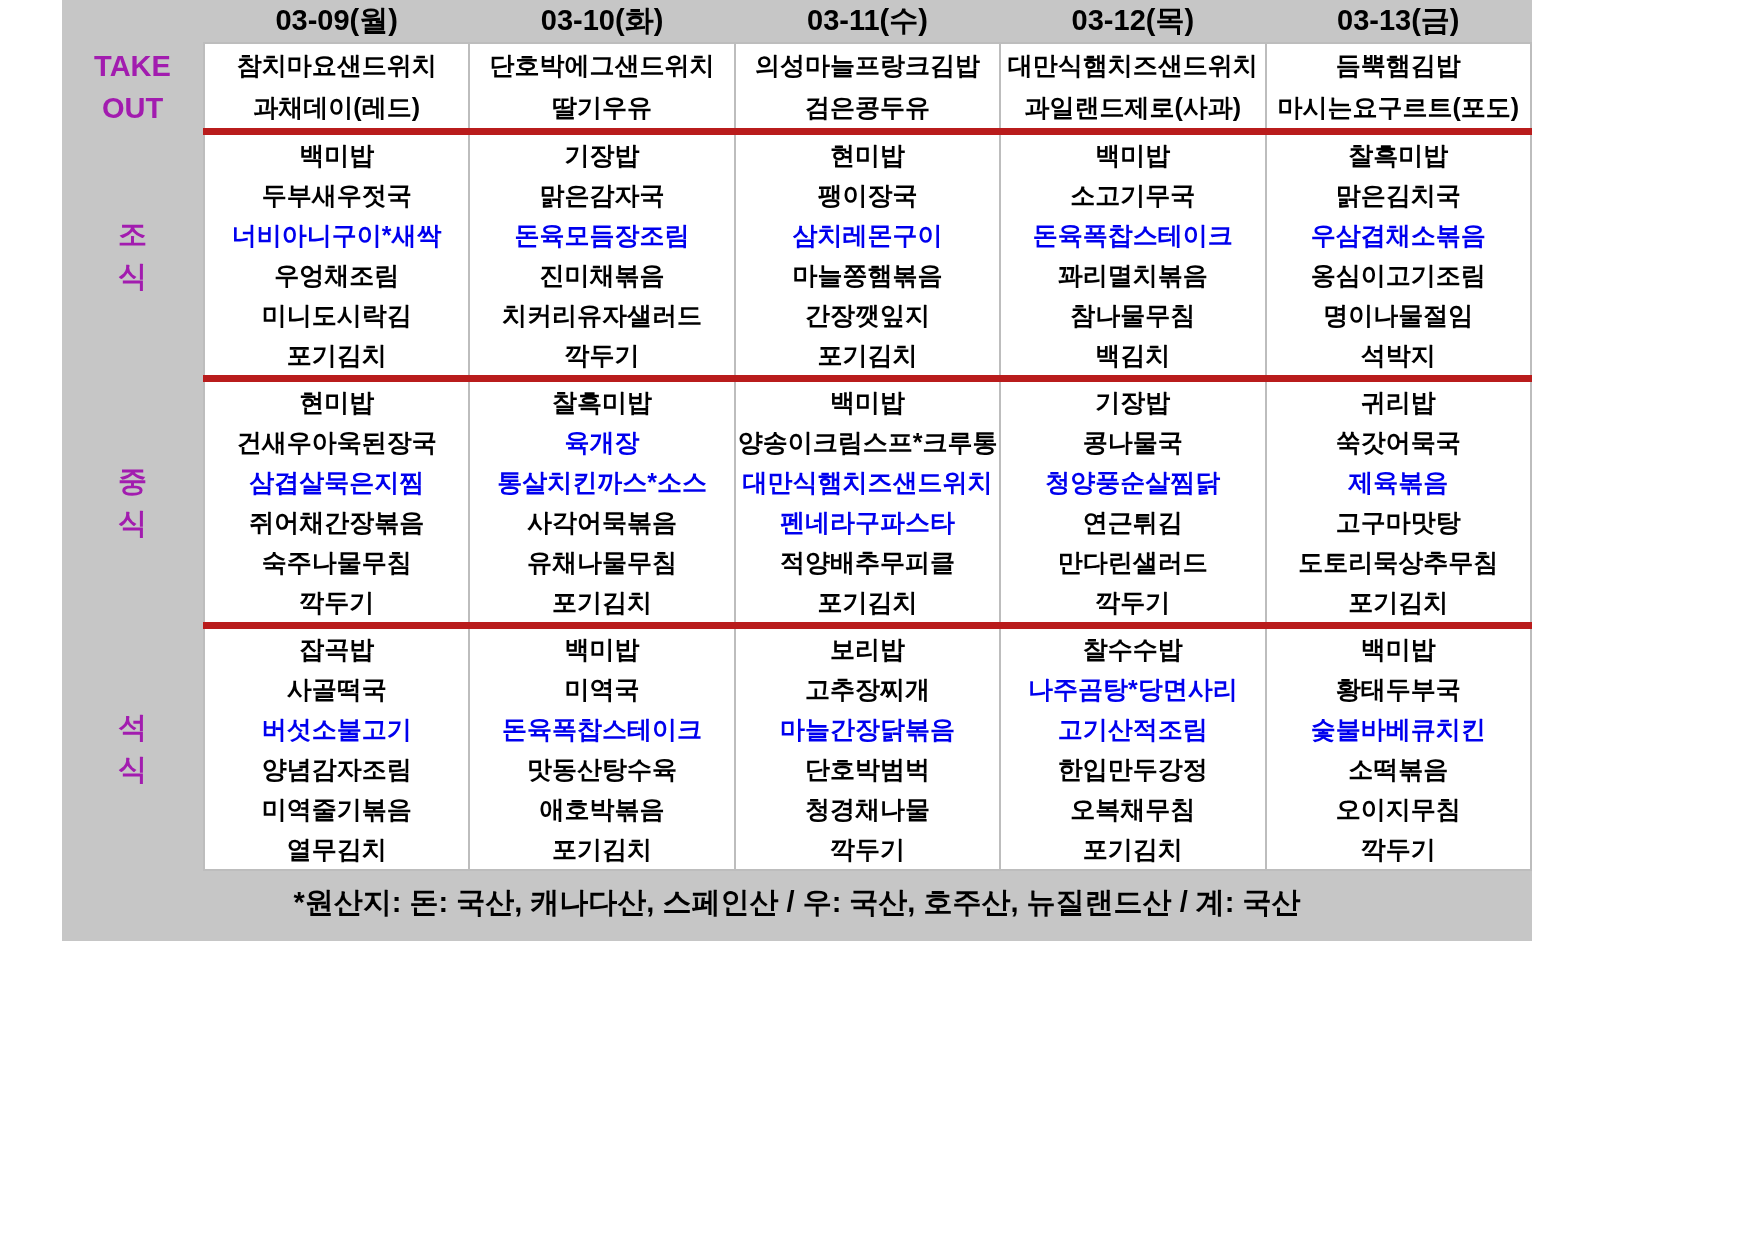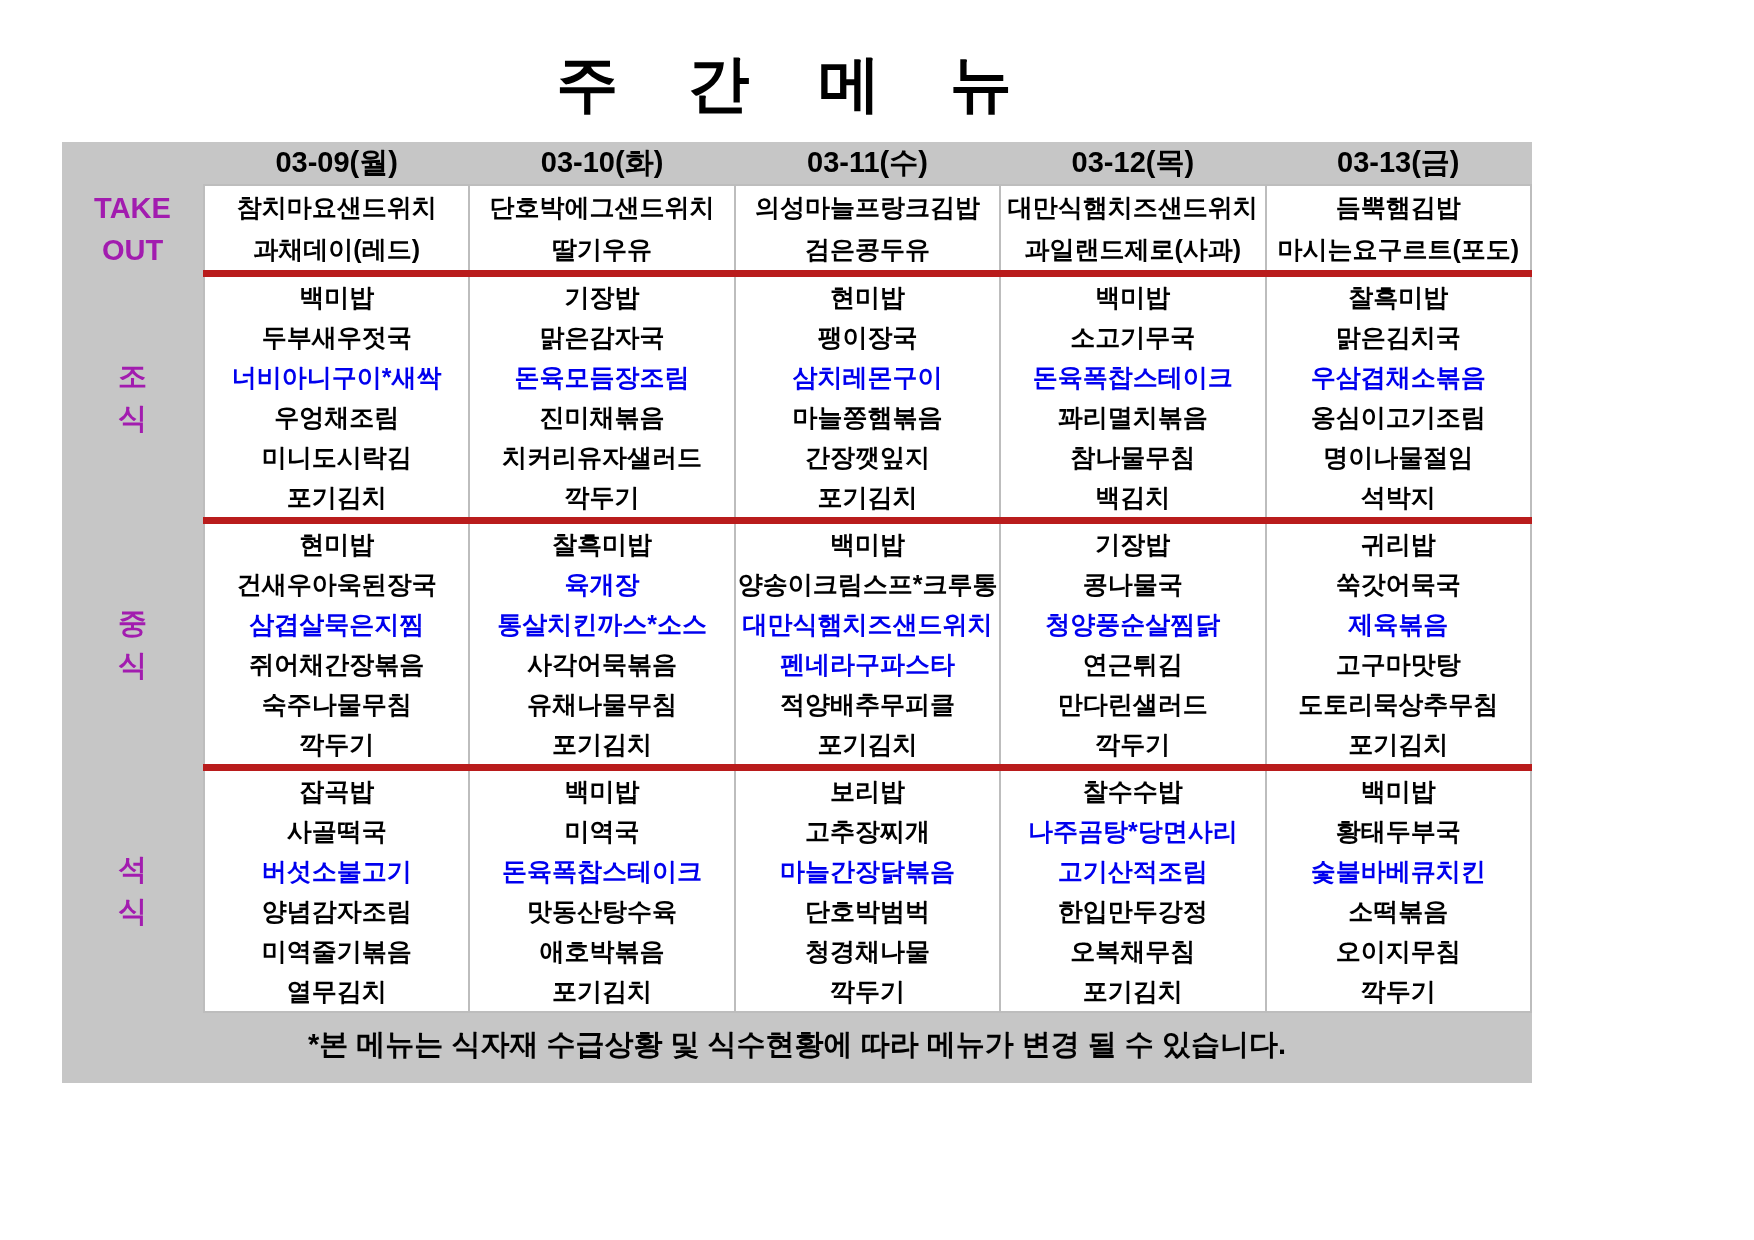--- a/index.html
+++ b/index.html
@@ -83,21 +83,20 @@
     font-weight: bold;
     color: #000000;
     line-height: 46px;
     white-space: nowrap;
   }
 </style>
 </head>
 <body>
 
 <div class="page">
-  <div class="title">주 간 메 뉴</div>
 
   <div class="menu-wrap">
     <table class="menu">
       <colgroup>
         <col class="labelcol">
         <col>
           <col>
           <col>
           <col>
           <col>
@@ -266,16 +265,16 @@
             <td class="item">열무김치</td>
             <td class="item">포기김치</td>
             <td class="item">깍두기</td>
             <td class="item">포기김치</td>
             <td class="item">깍두기</td>
           </tr>
         </tbody>
     </table>
 
     <div class="footer">
-      <div class="footer-line">*본 메뉴는 식자재 수급상황 및 식수현황에 따라 메뉴가 변경 될 수 있습니다.</div>
+      <div class="footer-line">*원산지: 돈: 국산, 캐나다산, 스페인산 / 우: 국산, 호주산, 뉴질랜드산 / 계: 국산</div>
     </div>
   </div>
 </div>
 
 </body></html>

